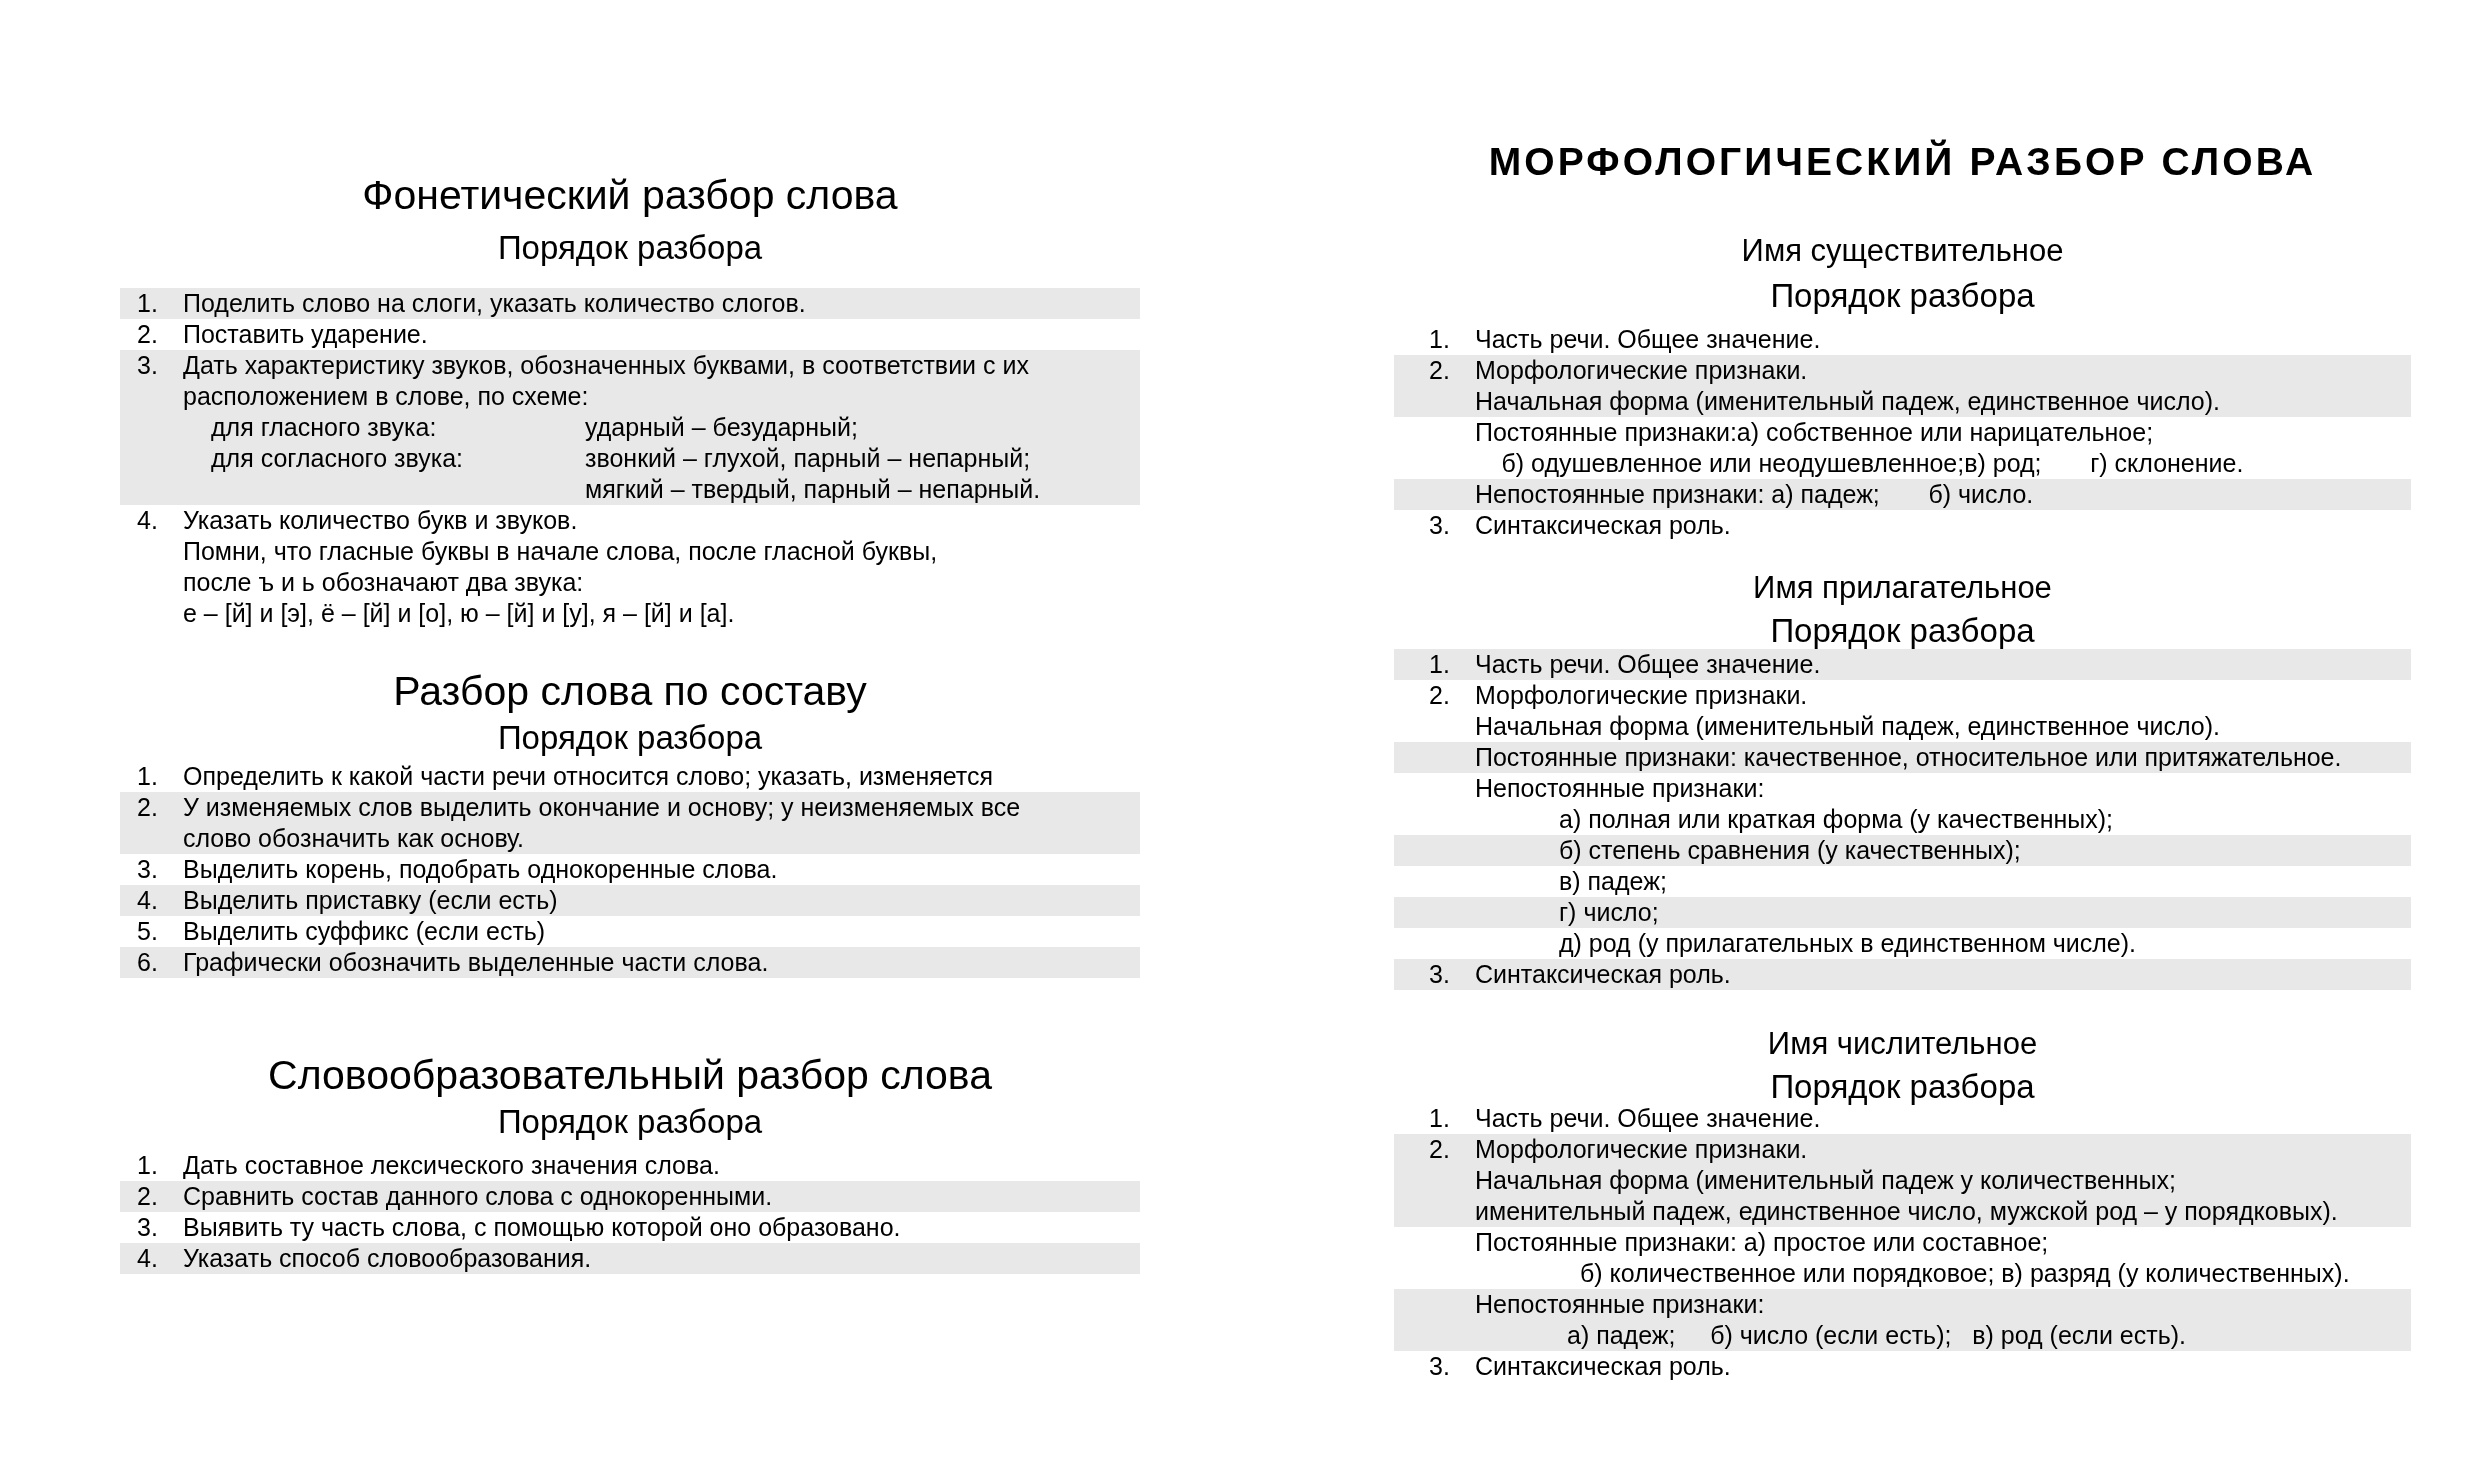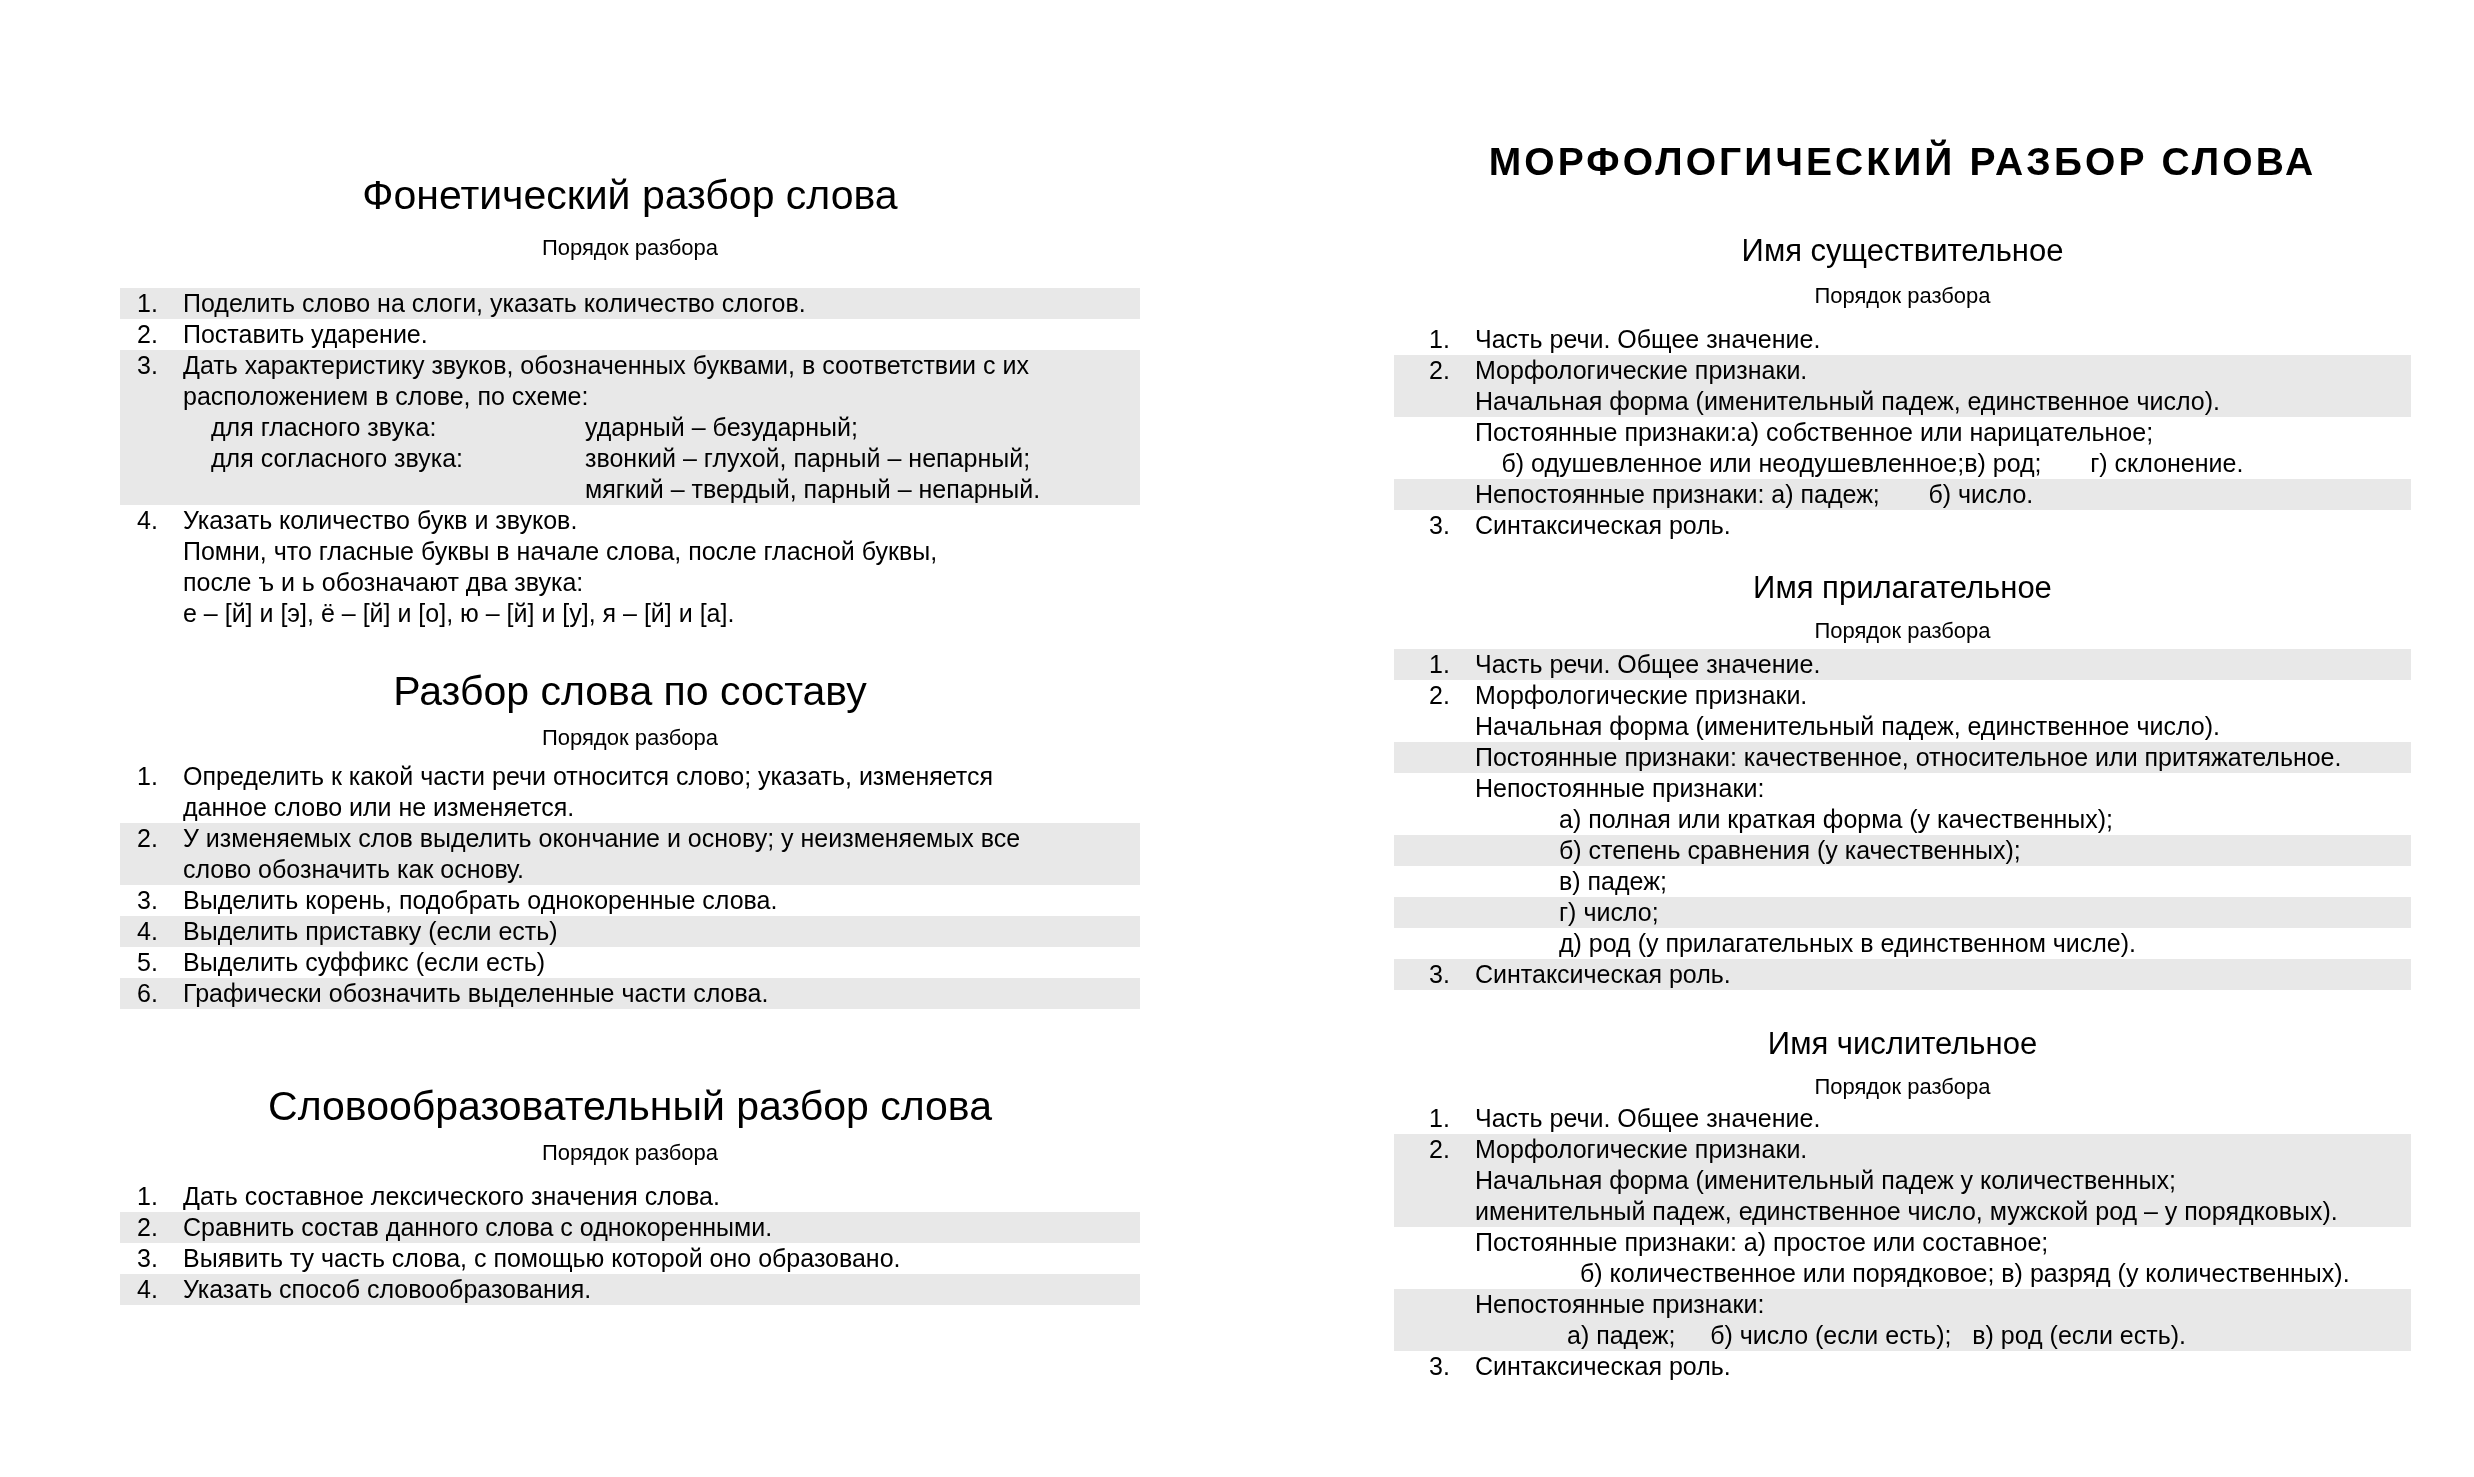--- a/index.html
+++ b/index.html
@@ -16,21 +16,21 @@
   .sec-title{
     margin:0;font-size:41px;font-weight:400;line-height:55px;
     text-align:center;letter-spacing:0;
   }
   .col.right .sec-title{font-size:31px;}
   .main-title{
     margin:134px 0 0 0;font-size:39px;font-weight:700;line-height:55px;
     text-align:center;letter-spacing:3.1px;
   }
   .subtitle{
-    margin:0;font-size:22px;font-weight:400;line-height:31px;text-align:center;
+    margin:0;font-size:33px;font-weight:400;line-height:31px;text-align:center;
   }
 
   .rows{margin:0;}
   .row{
     display:flex;align-items:center;height:31px;
     font-size:25px;line-height:31px;white-space:pre;
   }
   .row.shade{background:#e8e8e8;}
   .col.left  .row{padding-left:17px;}
   .col.right .row{padding-left:35px;}
@@ -82,21 +82,20 @@
           <div class="row"><span class="num"></span><span class="txt">после ъ и ь обозначают два звука:</span></div>
           <div class="row"><span class="num"></span><span class="txt">е – [й] и [э], ё – [й] и [о], ю – [й] и [у], я – [й] и [а].</span></div>
         </div>
     </section>
 
     <section class="s2">
       <h2 class="sec-title">Разбор слова по составу</h2>
       <p class="subtitle">Порядок разбора</p>
       <div class="rows">
           <div class="row"><span class="num">1.</span><span class="txt">Определить к какой части речи относится слово; указать, изменяется</span></div>
-          <div class="row"><span class="num"></span><span class="txt">данное слово или не изменяется.</span></div>
           <div class="row shade"><span class="num">2.</span><span class="txt">У изменяемых слов выделить окончание и основу; у неизменяемых все</span></div>
           <div class="row shade"><span class="num"></span><span class="txt">слово обозначить как основу.</span></div>
           <div class="row"><span class="num">3.</span><span class="txt">Выделить корень, подобрать однокоренные слова.</span></div>
           <div class="row shade"><span class="num">4.</span><span class="txt">Выделить приставку (если есть)</span></div>
           <div class="row"><span class="num">5.</span><span class="txt">Выделить суффикс (если есть)</span></div>
           <div class="row shade"><span class="num">6.</span><span class="txt">Графически обозначить выделенные части слова.</span></div>
         </div>
     </section>
 
     <section class="s3">

